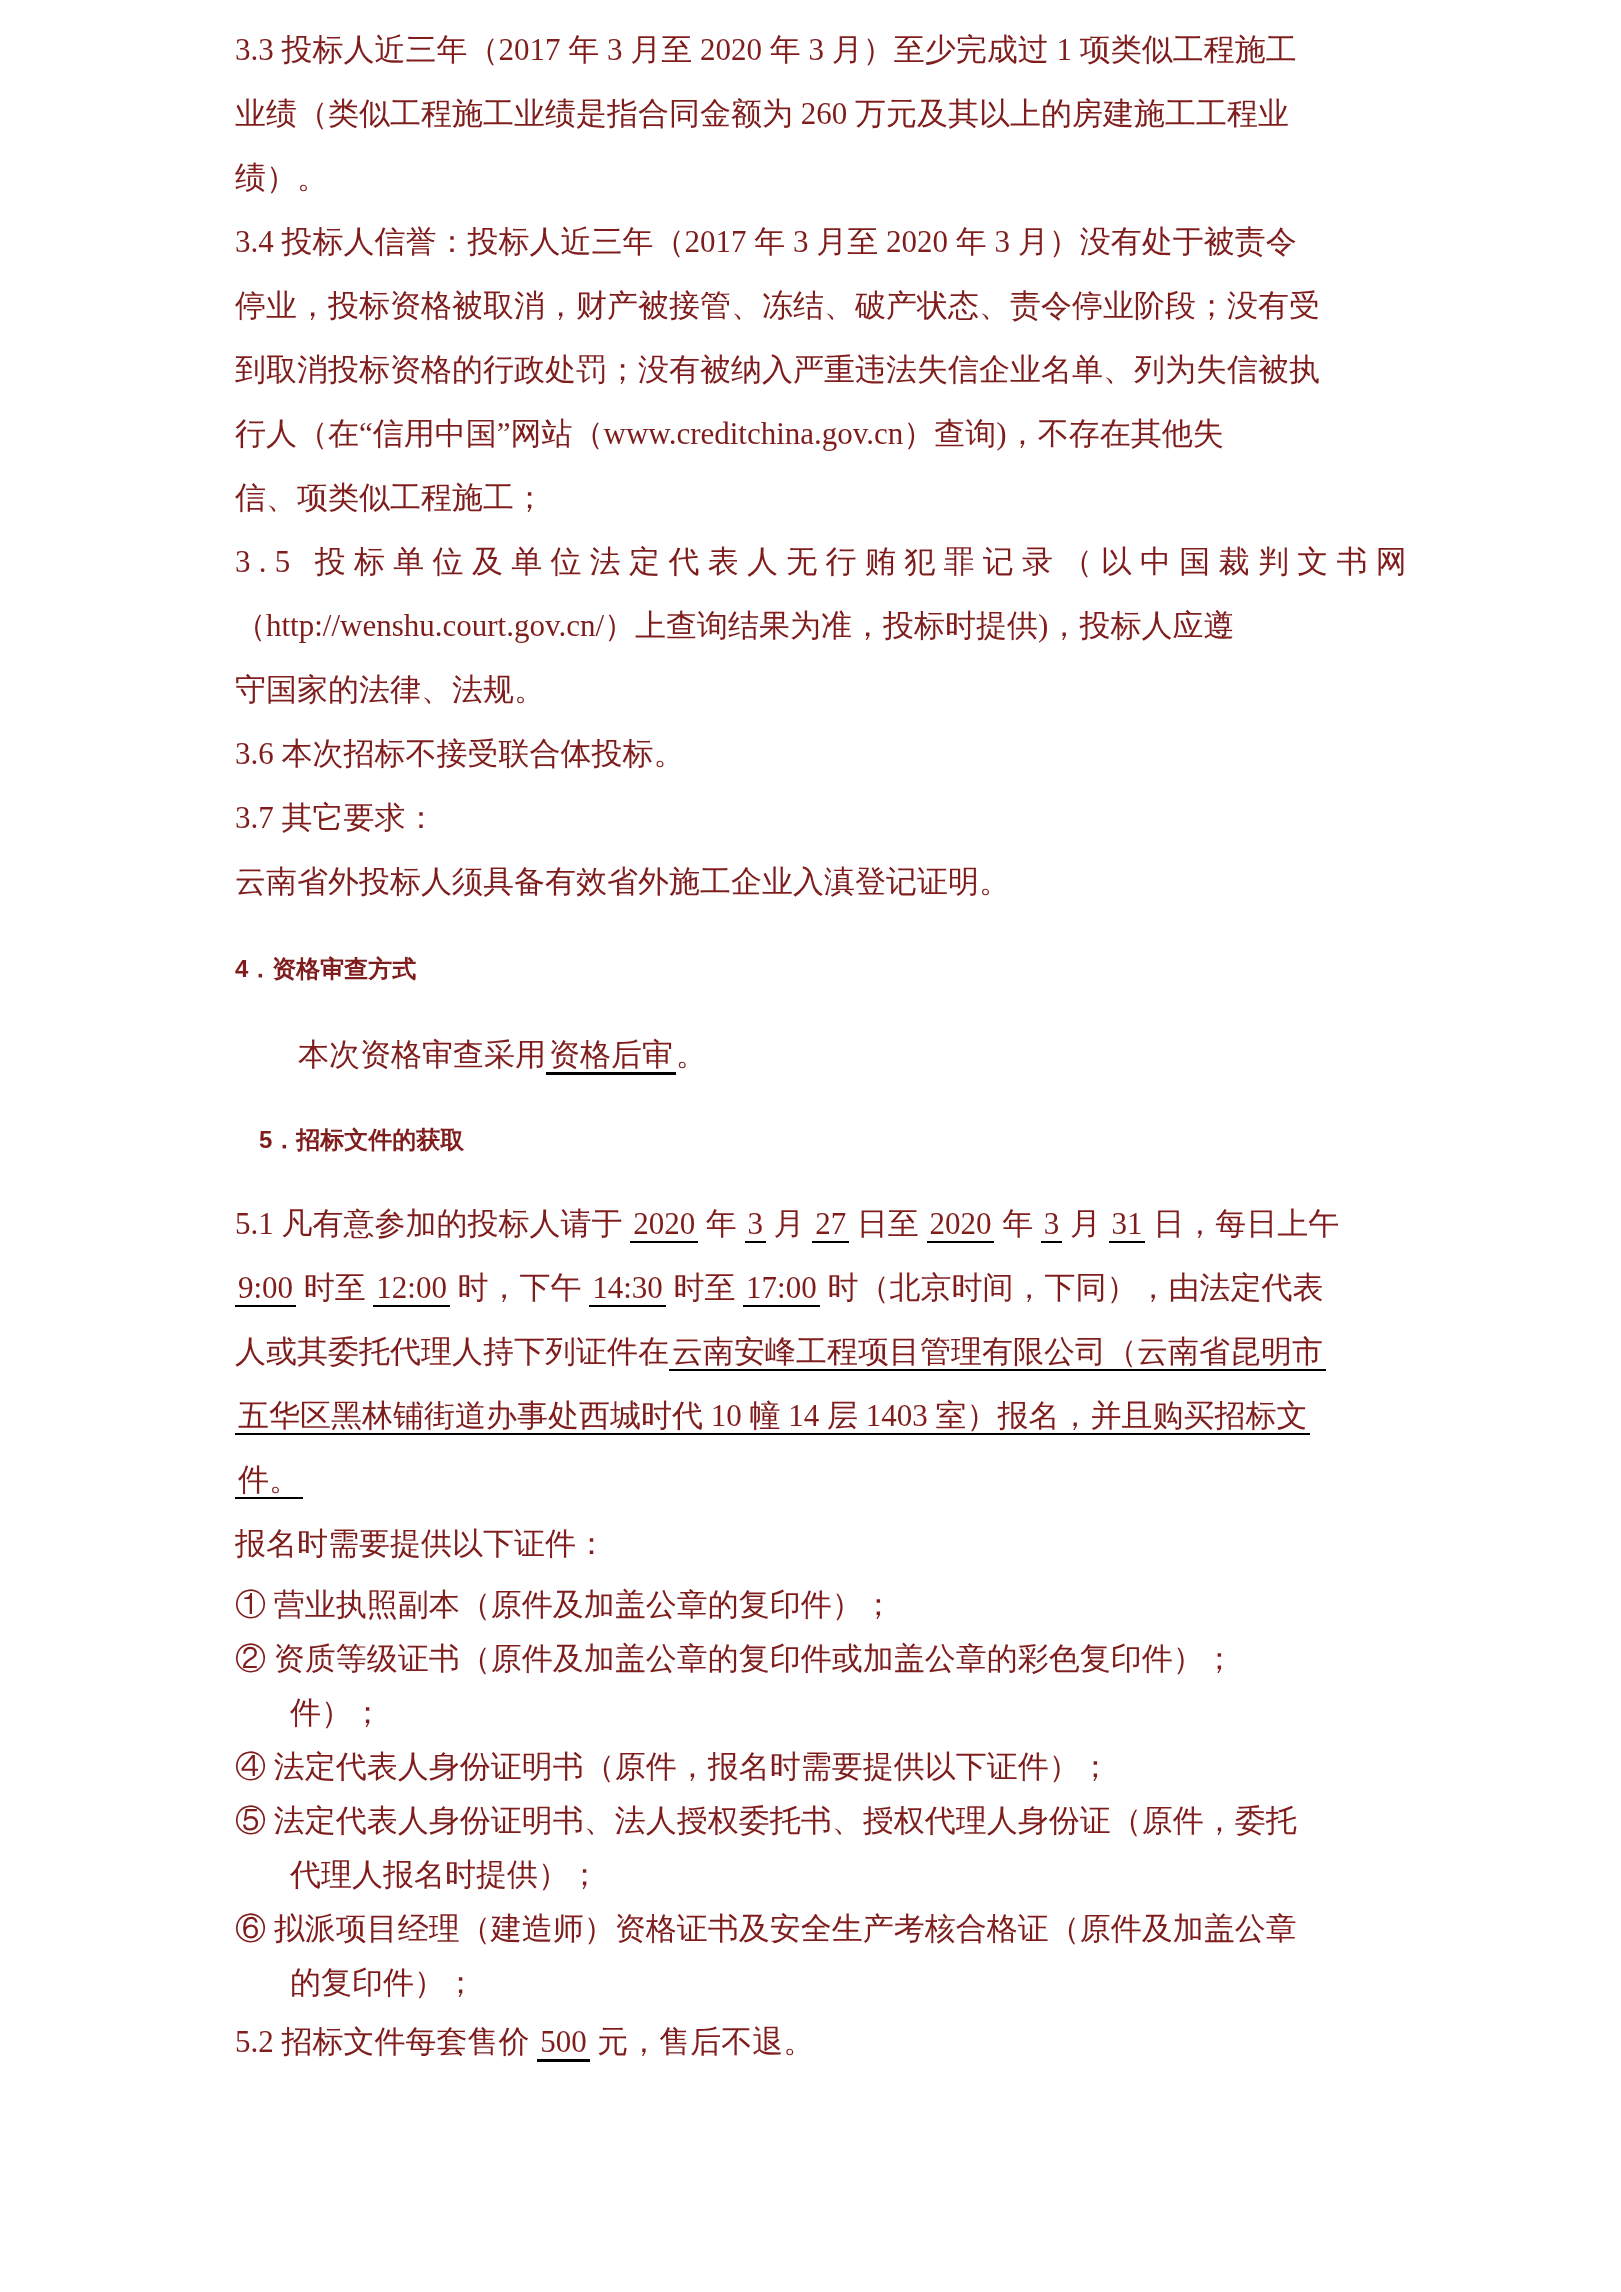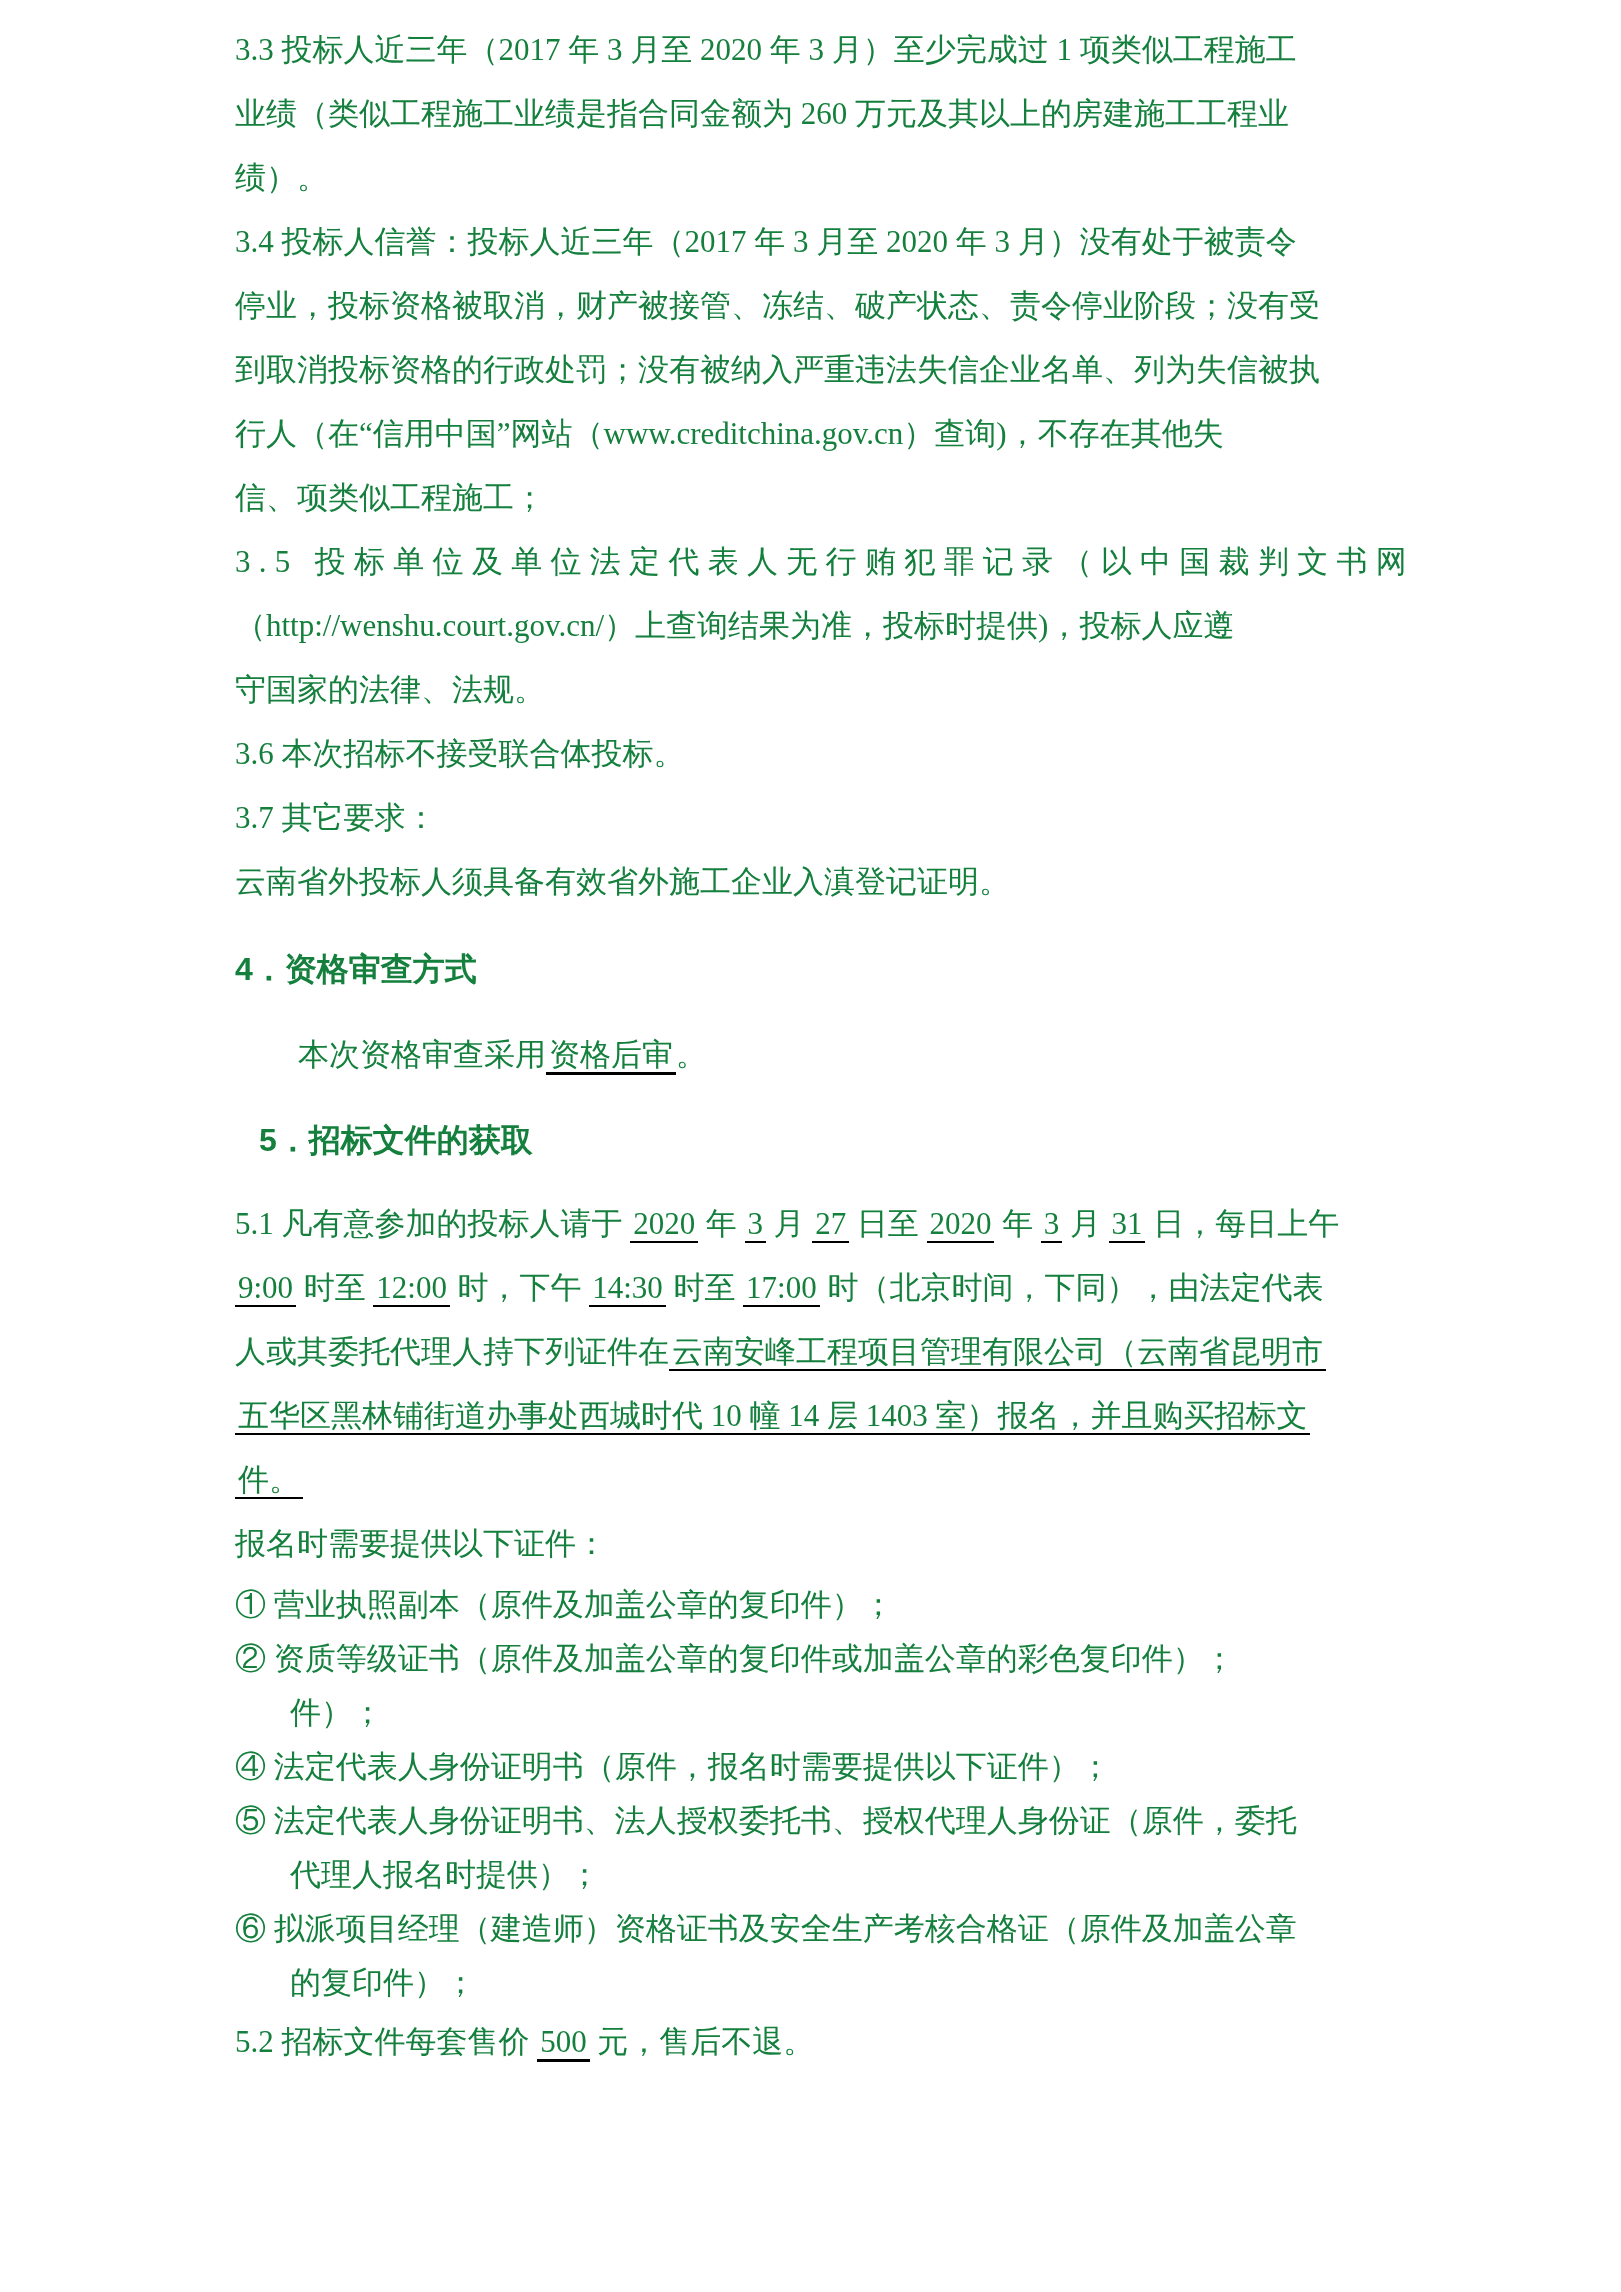--- a/index.html
+++ b/index.html
@@ -13,39 +13,39 @@
   .block{margin:0;}
   .line{
     white-space:pre;
     font-size:31px;
     line-height:64px;height:64px;
   }
   .block.list .line{line-height:54px;height:54px;}
   .block.heading{margin-top:23.5px;}
   .block.heading .line{
     font-family:"Liberation Sans","DejaVu Sans",sans-serif;
-    font-weight:bold;font-size:32px;
+    font-weight:bold;font-size:24px;
   }
   .block.body-indent{margin-top:21.6px;}
   .block.heading-5{margin-top:21.6px;margin-left:24px;}
   .block.para-51{margin-top:19.6px;}
   .block.list{margin-top:2px;}
   .block.para-52{margin-top:0px;}
   .indent-0{padding-left:0;}
   .indent-1{padding-left:55px;}
   .indent-2{padding-left:63px;}
   .spread{letter-spacing:8.3px;}
   .u{border-bottom:2.9px solid #000;padding:0 2.9px;}
   .u.thick{border-bottom-width:3.9px;}
 </style>
 </head>
 <body>
 
 <div class="page">
-  <div class="content" id="doc-root" style="color: #15803d;">
+  <div class="content" id="doc-root" style="color: #7f1d1d;">
       <div class="block body">
         <div class="line indent-0"><span>3.3 投标人近三年（2017 年 3 月至 2020 年 3 月）至少完成过 1 项类似工程施工</span></div>
         <div class="line indent-0"><span>业绩（类似工程施工业绩是指合同金额为 260 万元及其以上的房建施工工程业</span></div>
         <div class="line indent-0"><span>绩）。</span></div>
         <div class="line indent-0"><span>3.4 投标人信誉：投标人近三年（2017 年 3 月至 2020 年 3 月）没有处于被责令</span></div>
         <div class="line indent-0"><span>停业，投标资格被取消，财产被接管、冻结、破产状态、责令停业阶段；没有受</span></div>
         <div class="line indent-0"><span>到取消投标资格的行政处罚；没有被纳入严重违法失信企业名单、列为失信被执</span></div>
         <div class="line indent-0"><span>行人（在“信用中国”网站（www.creditchina.gov.cn）查询)，不存在其他失</span></div>
         <div class="line indent-0"><span>信、项类似工程施工；</span></div>
         <div class="line indent-0 spread"><span>3.5 投标单位及单位法定代表人无行贿犯罪记录（以中国裁判文书网</span></div>

